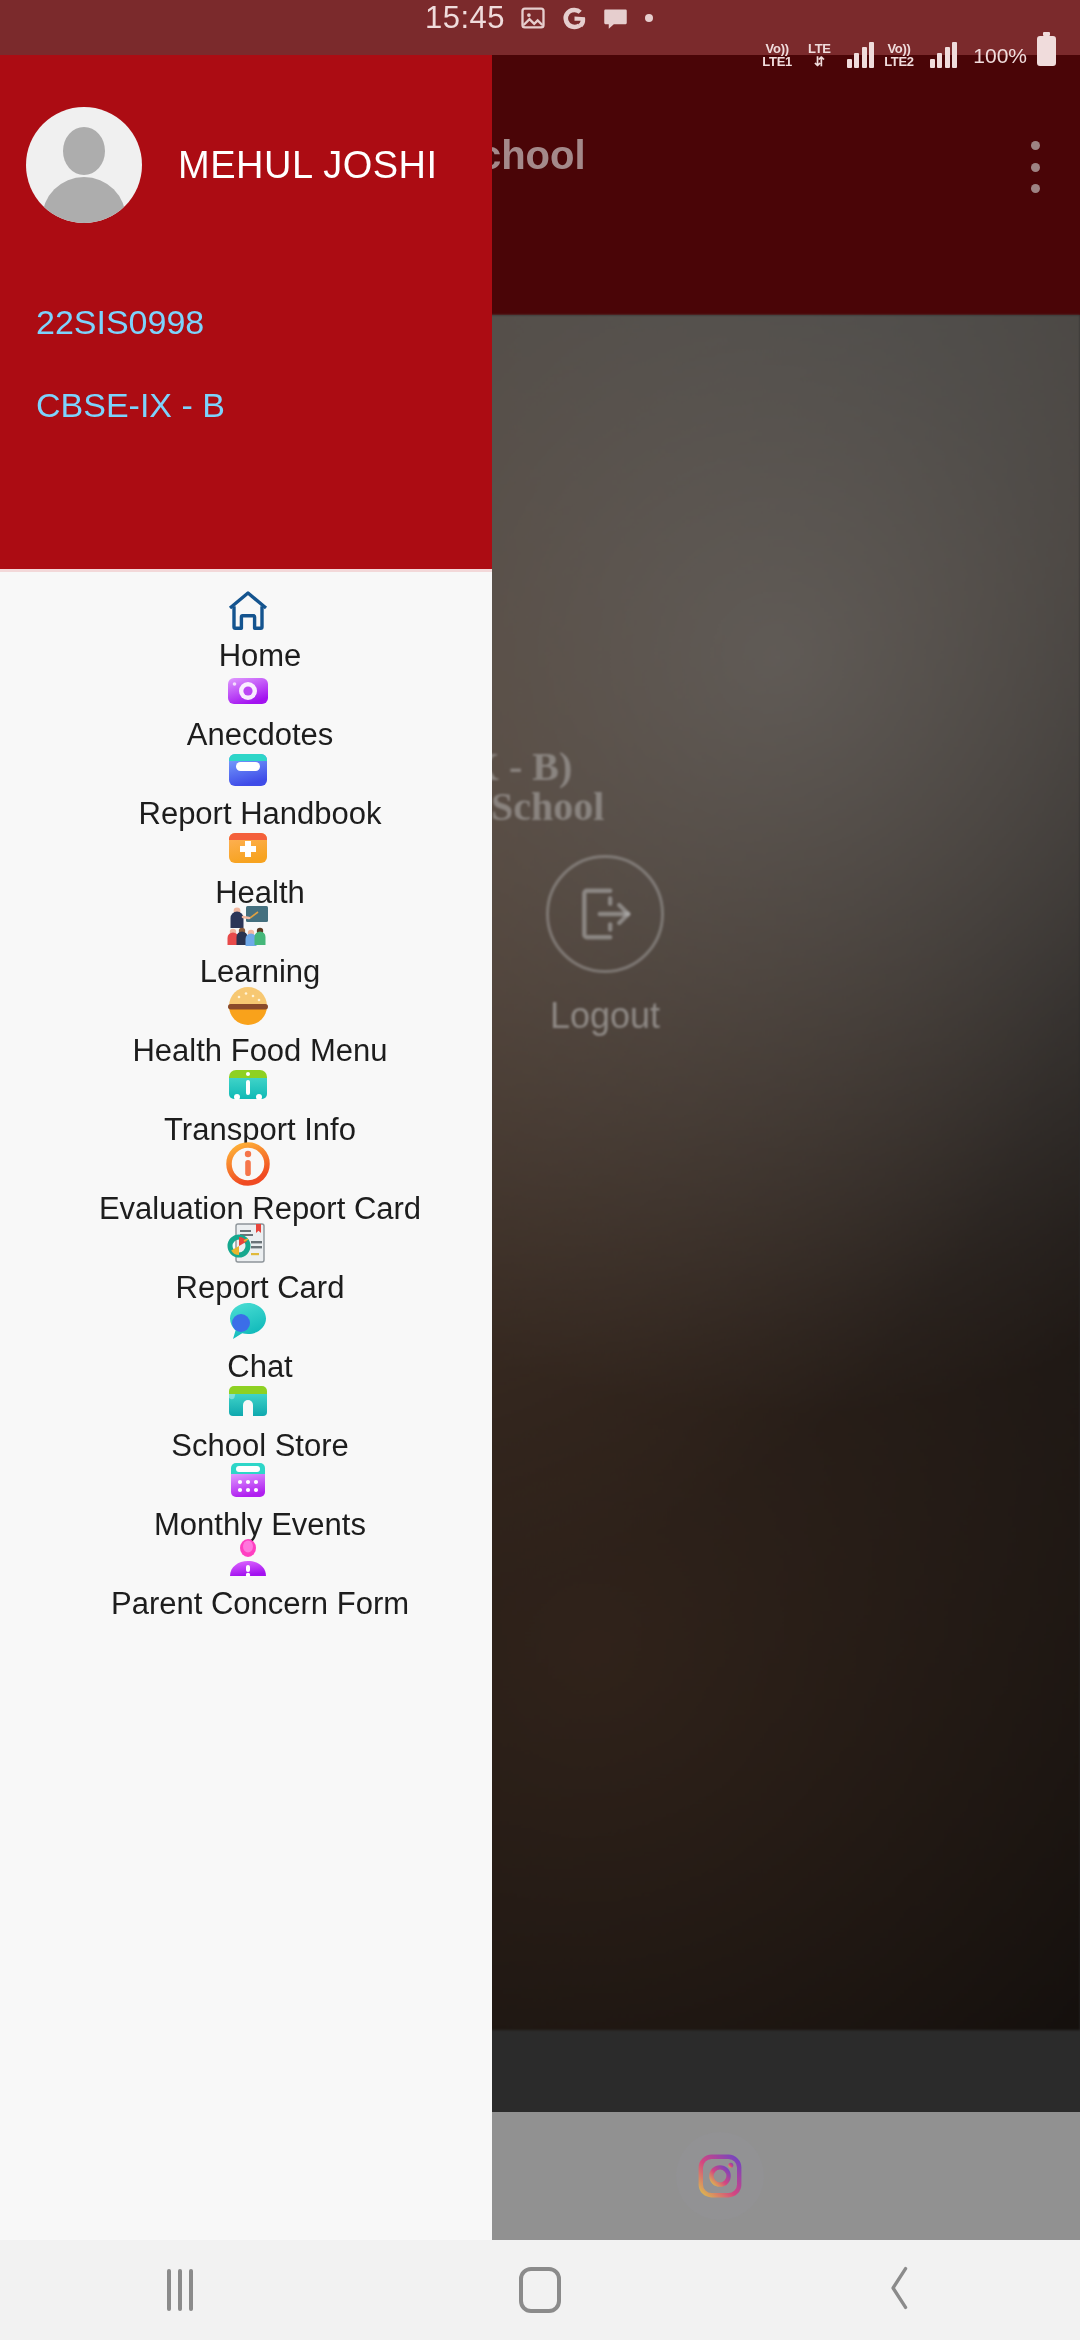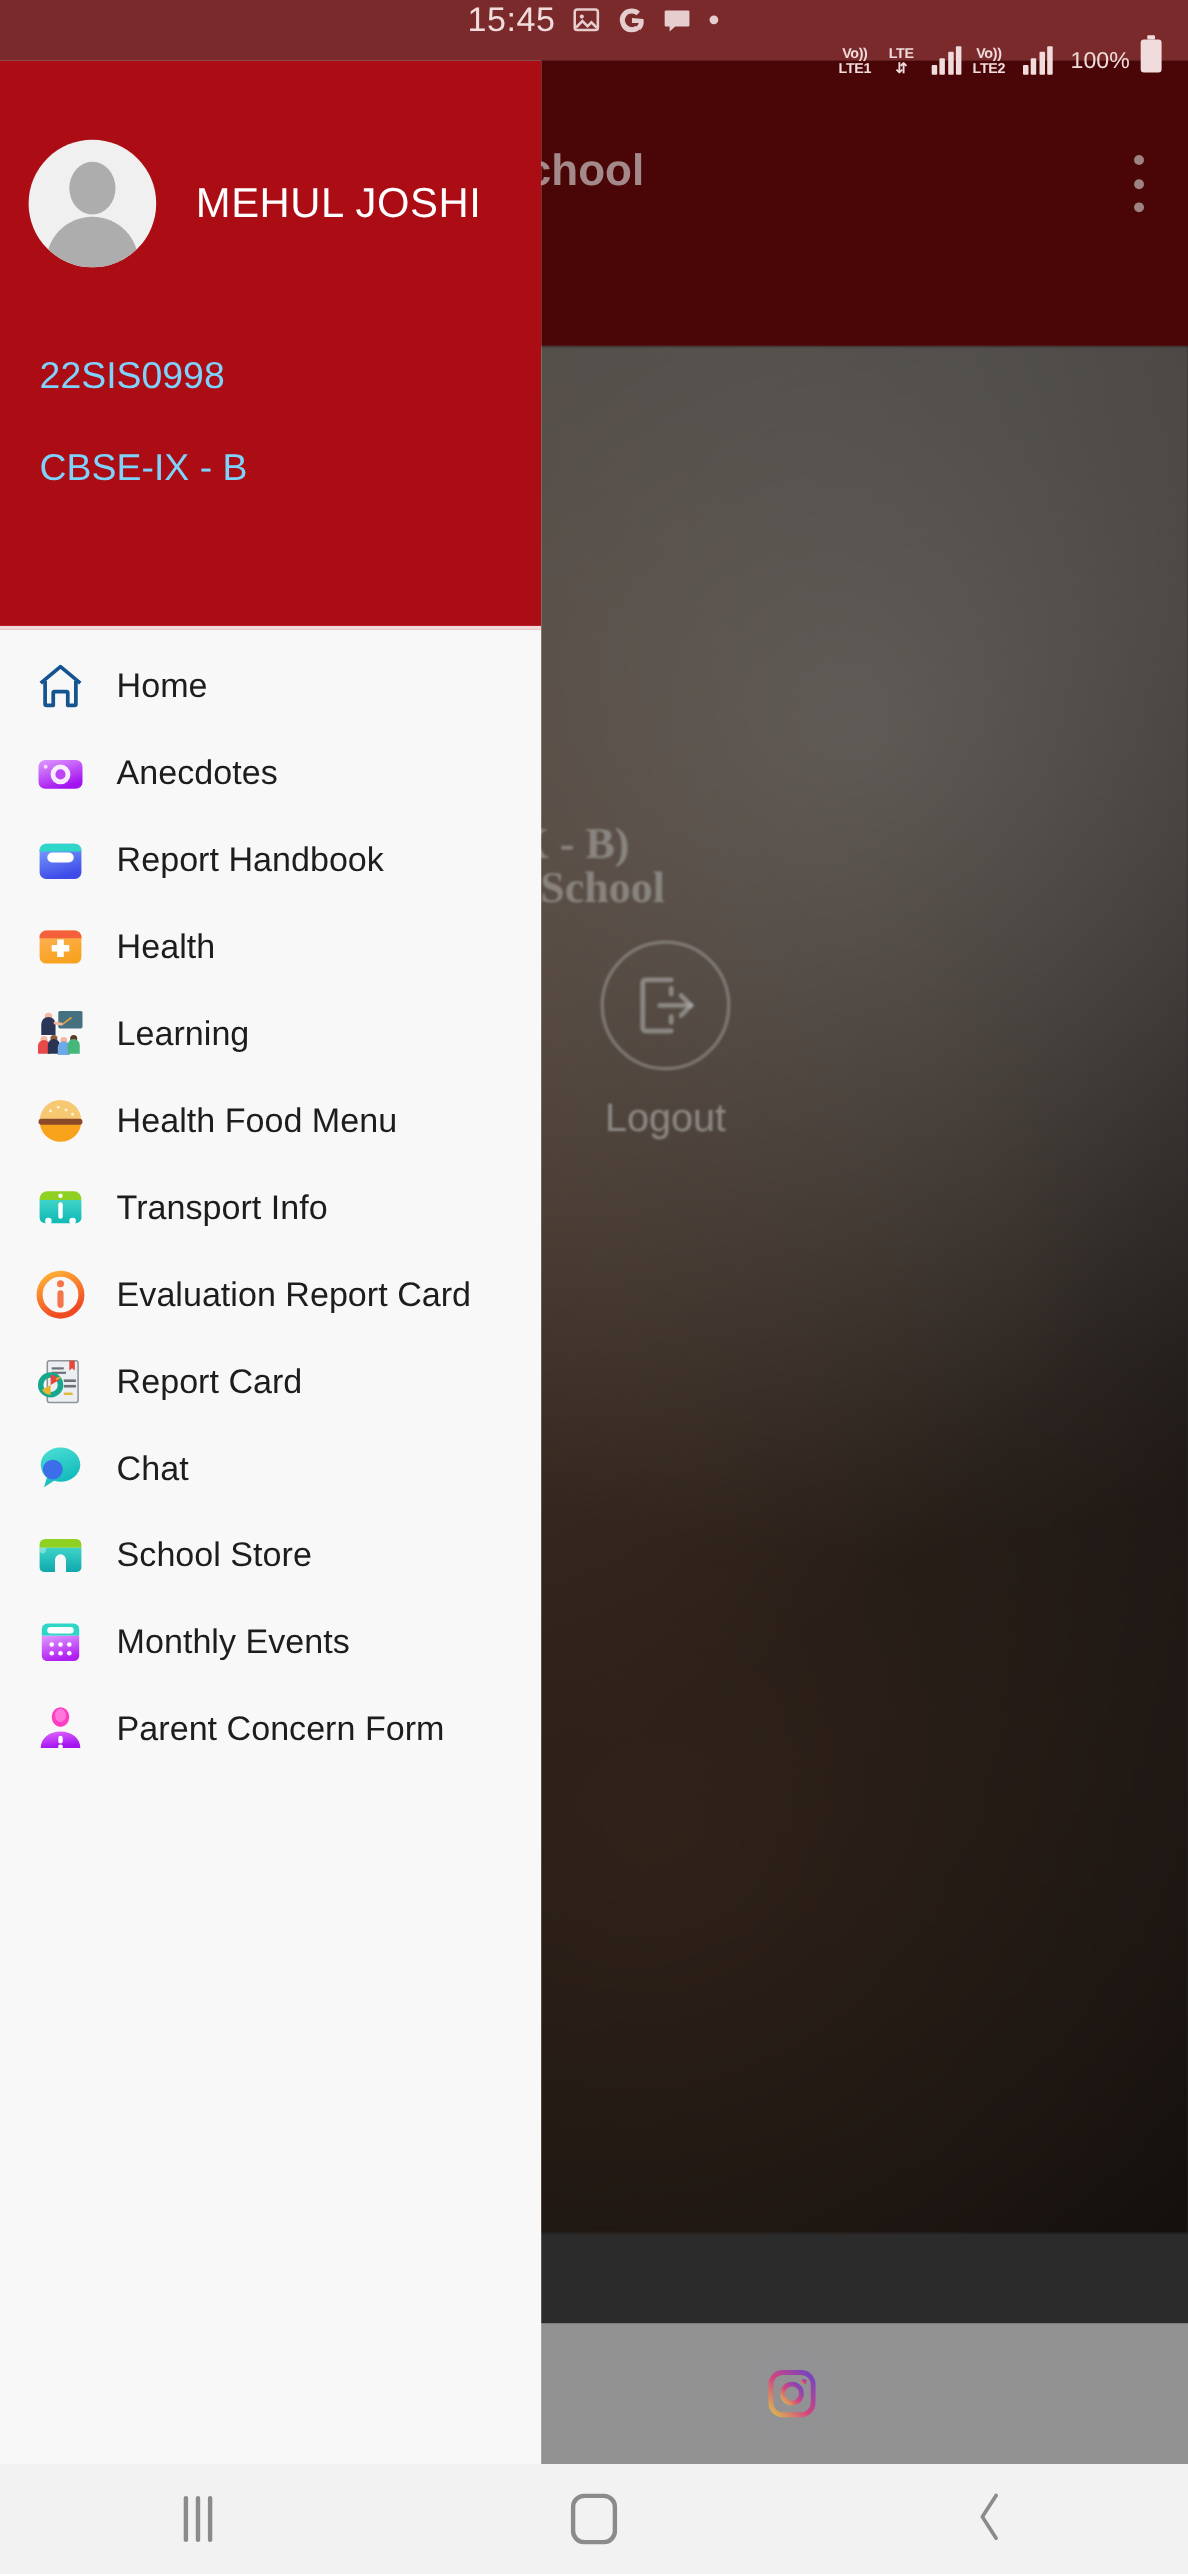--- a/index.html
+++ b/index.html
@@ -138,21 +138,21 @@
   }
   #drawer-header {
     background: #ac0c13;
     height: 517px;
     flex: none;
     position: relative;
     border-bottom: 3px solid #f3d8d9;
   }
   #dh-row {
     display: flex; align-items: center;
-    padding: 72px 0 0 26px;
+    padding: 52px 0 0 26px;
   }
   #avatar {
     width: 116px; height: 116px; border-radius: 50%;
     background: #f0f0f0;
     position: relative; overflow: hidden;
     flex: none;
   }
   #avatar::before {
     content: ""; position: absolute;
     width: 42px; height: 48px; border-radius: 50%;
@@ -178,20 +178,21 @@
   #menu {
     flex: 1 1 auto;
     overflow: hidden;
     padding-top: 12px;
   }
   .menu-item {
     display: flex; align-items: center;
     height: 79px;
     padding-left: 28px;
     cursor: pointer;
+    flex-direction: column;
   }
   .mi-icon {
     width: 54px; height: 54px;
     flex: none;
     display: flex; align-items: center; justify-content: center;
     margin-right: 24px;
   }
   .mi-label {
     font-size: 31px;
     color: #1d1d1d;

